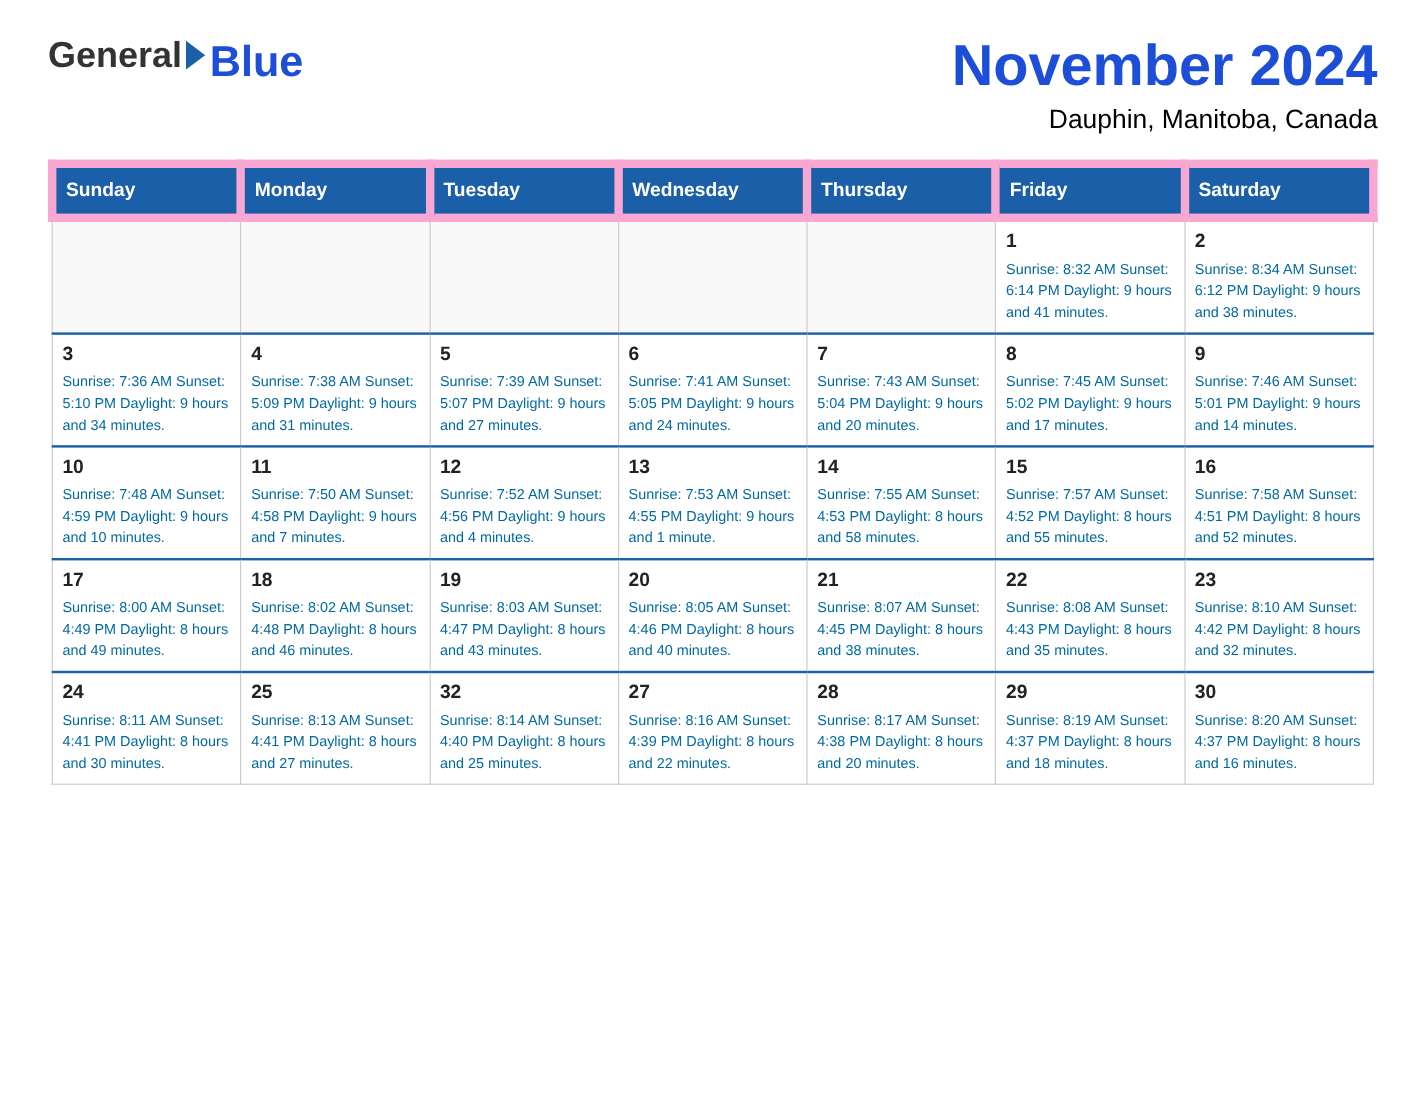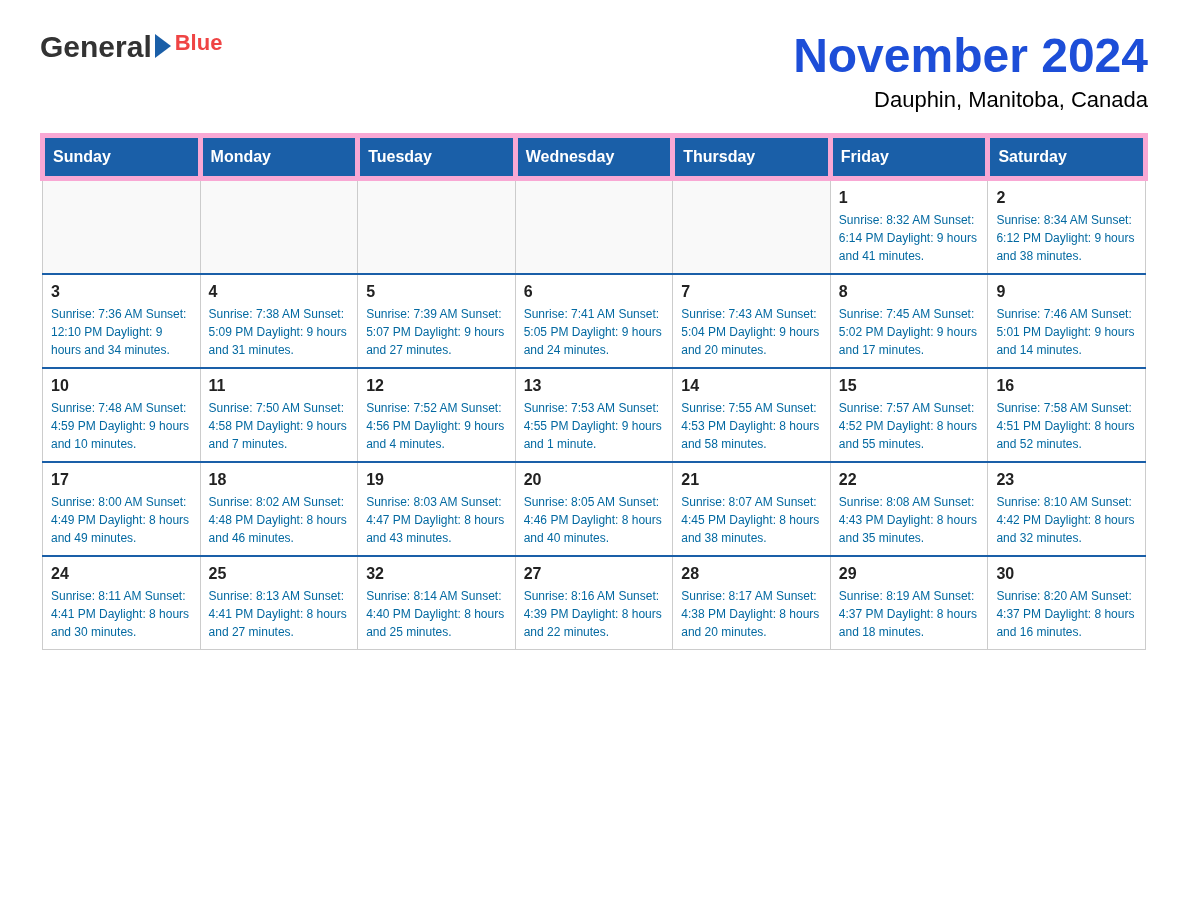--- a/index.html
+++ b/index.html
@@ -40,21 +40,21 @@
       border-collapse: collapse;
       border: 1px solid #aaa;
     }
     .calendar th {
       background-color: #1a5fa8;
       color: #ffffff;
       font-size: 16px;
       font-weight: bold;
       padding: 10px 8px;
       text-align: left;
-      border: 5px solid #f9a8d4;
+      border: 7px solid #f9a8d4;
     }
     .calendar td {
       vertical-align: top;
       padding: 8px 8px;
       border: 1px solid #ccc;
       font-size: 12px;
       color: #333;
       width: calc(100% / 7);
       min-height: 100px;
     }
@@ -85,23 +85,23 @@
       display: inline-block;
       width: 0;
       height: 0;
       border-top: 12px solid transparent;
       border-bottom: 12px solid transparent;
       border-left: 16px solid #1a5fa8;
       margin-left: 3px;
       margin-top: -2px;
     }
     .logo-text-blue {
-      font-size: 22px;
-      font-weight: bold;
-      color: #ef4444;
+      font-size: 36px;
+      font-weight: bold;
+      color: #1d4ed8;
       margin-left: 4px;
     }
     .logo-line1 {
       display: flex;
       align-items: center;
     }
     .logo-line2 {
       display: flex;
       align-items: center;
       margin-top: 0px;
@@ -155,21 +155,21 @@
           <span class="day-number">2</span>
           <div class="day-info">Sunrise: 8:34 AM
 Sunset: 6:12 PM
 Daylight: 9 hours and 38 minutes.</div>
         </td>
       </tr>
       <tr class="week-row">
         <td>
           <span class="day-number">3</span>
           <div class="day-info">Sunrise: 7:36 AM
-Sunset: 12:10 PM
+Sunset: 5:10 PM
 Daylight: 9 hours and 34 minutes.</div>
         </td>
         <td>
           <span class="day-number">4</span>
           <div class="day-info">Sunrise: 7:38 AM
 Sunset: 5:09 PM
 Daylight: 9 hours and 31 minutes.</div>
         </td>
         <td>
           <span class="day-number">5</span>

